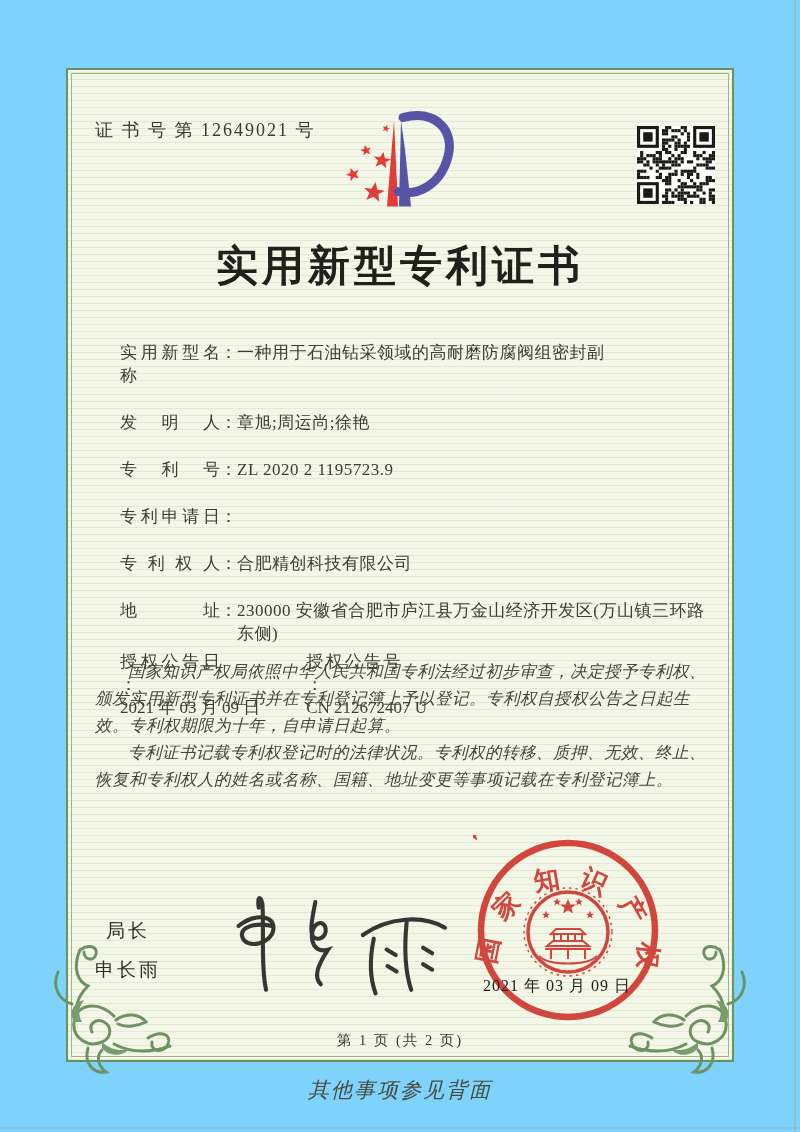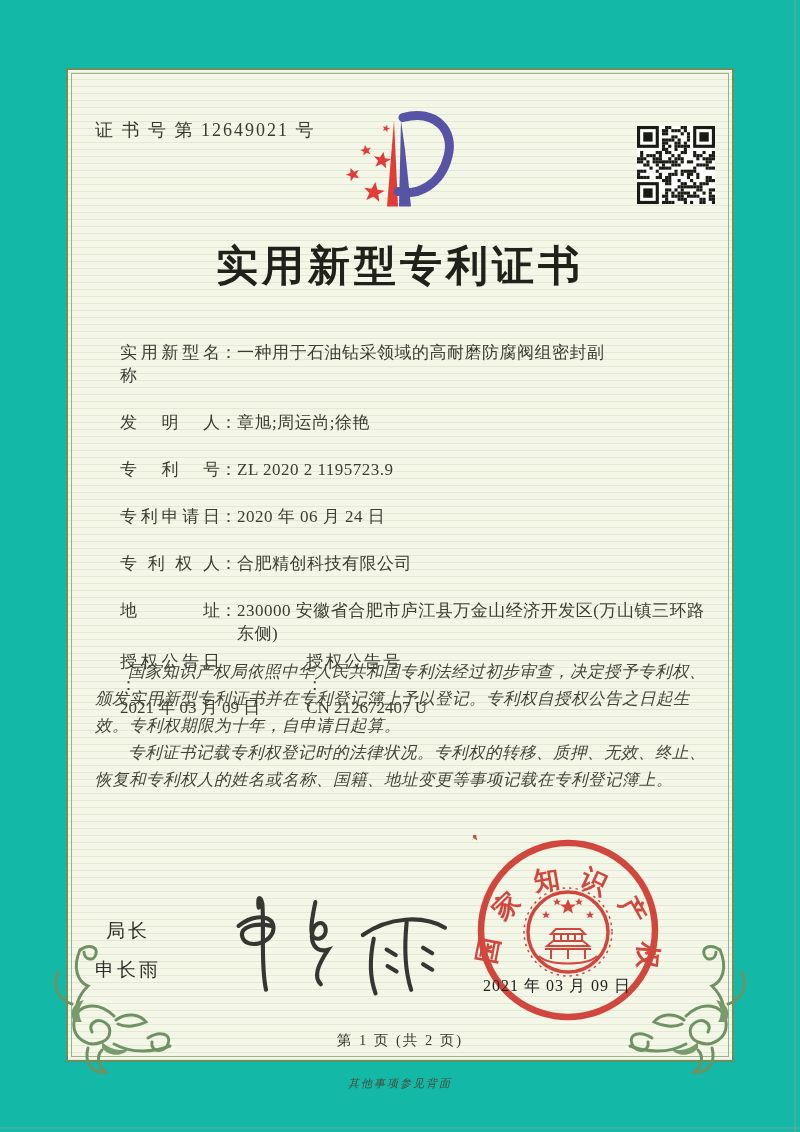--- a/index.html
+++ b/index.html
@@ -1,19 +1,19 @@
 <!DOCTYPE html>
 <html><head>
 <meta charset="utf-8">
 <style>
   * { margin:0; padding:0; box-sizing:border-box; }
   html,body { background:#e8e6e0; }
   .page {
     position:relative; width:800px; height:1132px; margin:0 auto;
-    background:#14b8a6; overflow:hidden;
+    background:#7dd3fc; overflow:hidden;
     font-family:"Liberation Serif","DejaVu Serif",serif;
     color:#33332c;
   }
   
   .page::after{ content:""; position:absolute; right:4px; top:0; bottom:0; width:2px; background:rgba(160,160,150,.35);}
   .page::before{ content:""; position:absolute; left:0; right:0; bottom:3px; height:2px; background:rgba(160,160,150,.3);}
 
   
   .frame {
     position:absolute; left:66px; top:68px; width:668px; height:994px;
@@ -57,21 +57,21 @@
   .officer { left:95px; top:918px; font-size:19px; color:#2e2e28;text-align:center; }
   .officer div { margin-bottom:13px; letter-spacing:3px; }
 
   .signature { left:225px; top:893px; width:230px; height:105px; }
 
   .seal { left:473px; top:835px; width:190px; height:190px; opacity:.92; }
   .seal-date { left:462px; top:976px; width:190px; text-align:center;
                font-size:16px; letter-spacing:1px; color:#1f1f1b; }
 
   .page-info { left:66px; top:1031px; width:668px; text-align:center; font-size:14.5px; color:#3a3a31; letter-spacing:2px; }
-  .back-note { left:0; top:1076px; width:800px; text-align:center; font-size:11px;
+  .back-note { left:0; top:1076px; width:800px; text-align:center; font-size:21px;
                font-style:italic; color:#4a4a3c; letter-spacing:2px; }
 
   .flourish { width:150px; height:140px; }
   .flourish-left  { left:28px;  top:942px; }
   .flourish-right { left:622px; top:942px; transform:scaleX(-1); }
 </style>
 </head>
 <body>
 
 <div class="page">
@@ -340,21 +340,20 @@
       <span class="val">章旭;周运尚;徐艳</span>
     </div>
     <div class="row">
       <span class="lab">专利号</span>
         <span class="colon">：</span>
       <span class="val">ZL 2020 2 1195723.9</span>
     </div>
     <div class="row">
       <span class="lab">专利申请日</span>
         <span class="colon">：</span>
-      <span class="val">2020 年 06 月 24 日</span>
     </div>
     <div class="row">
       <span class="lab">专利权人</span>
         <span class="colon">：</span>
       <span class="val">合肥精创科技有限公司</span>
     </div>
     <div class="row row-address">
       <span class="lab">地址</span>
         <span class="colon">：</span>
       <span class="val val-address">230000 安徽省合肥市庐江县万金山经济开发区(万山镇三环路东侧)</span>

